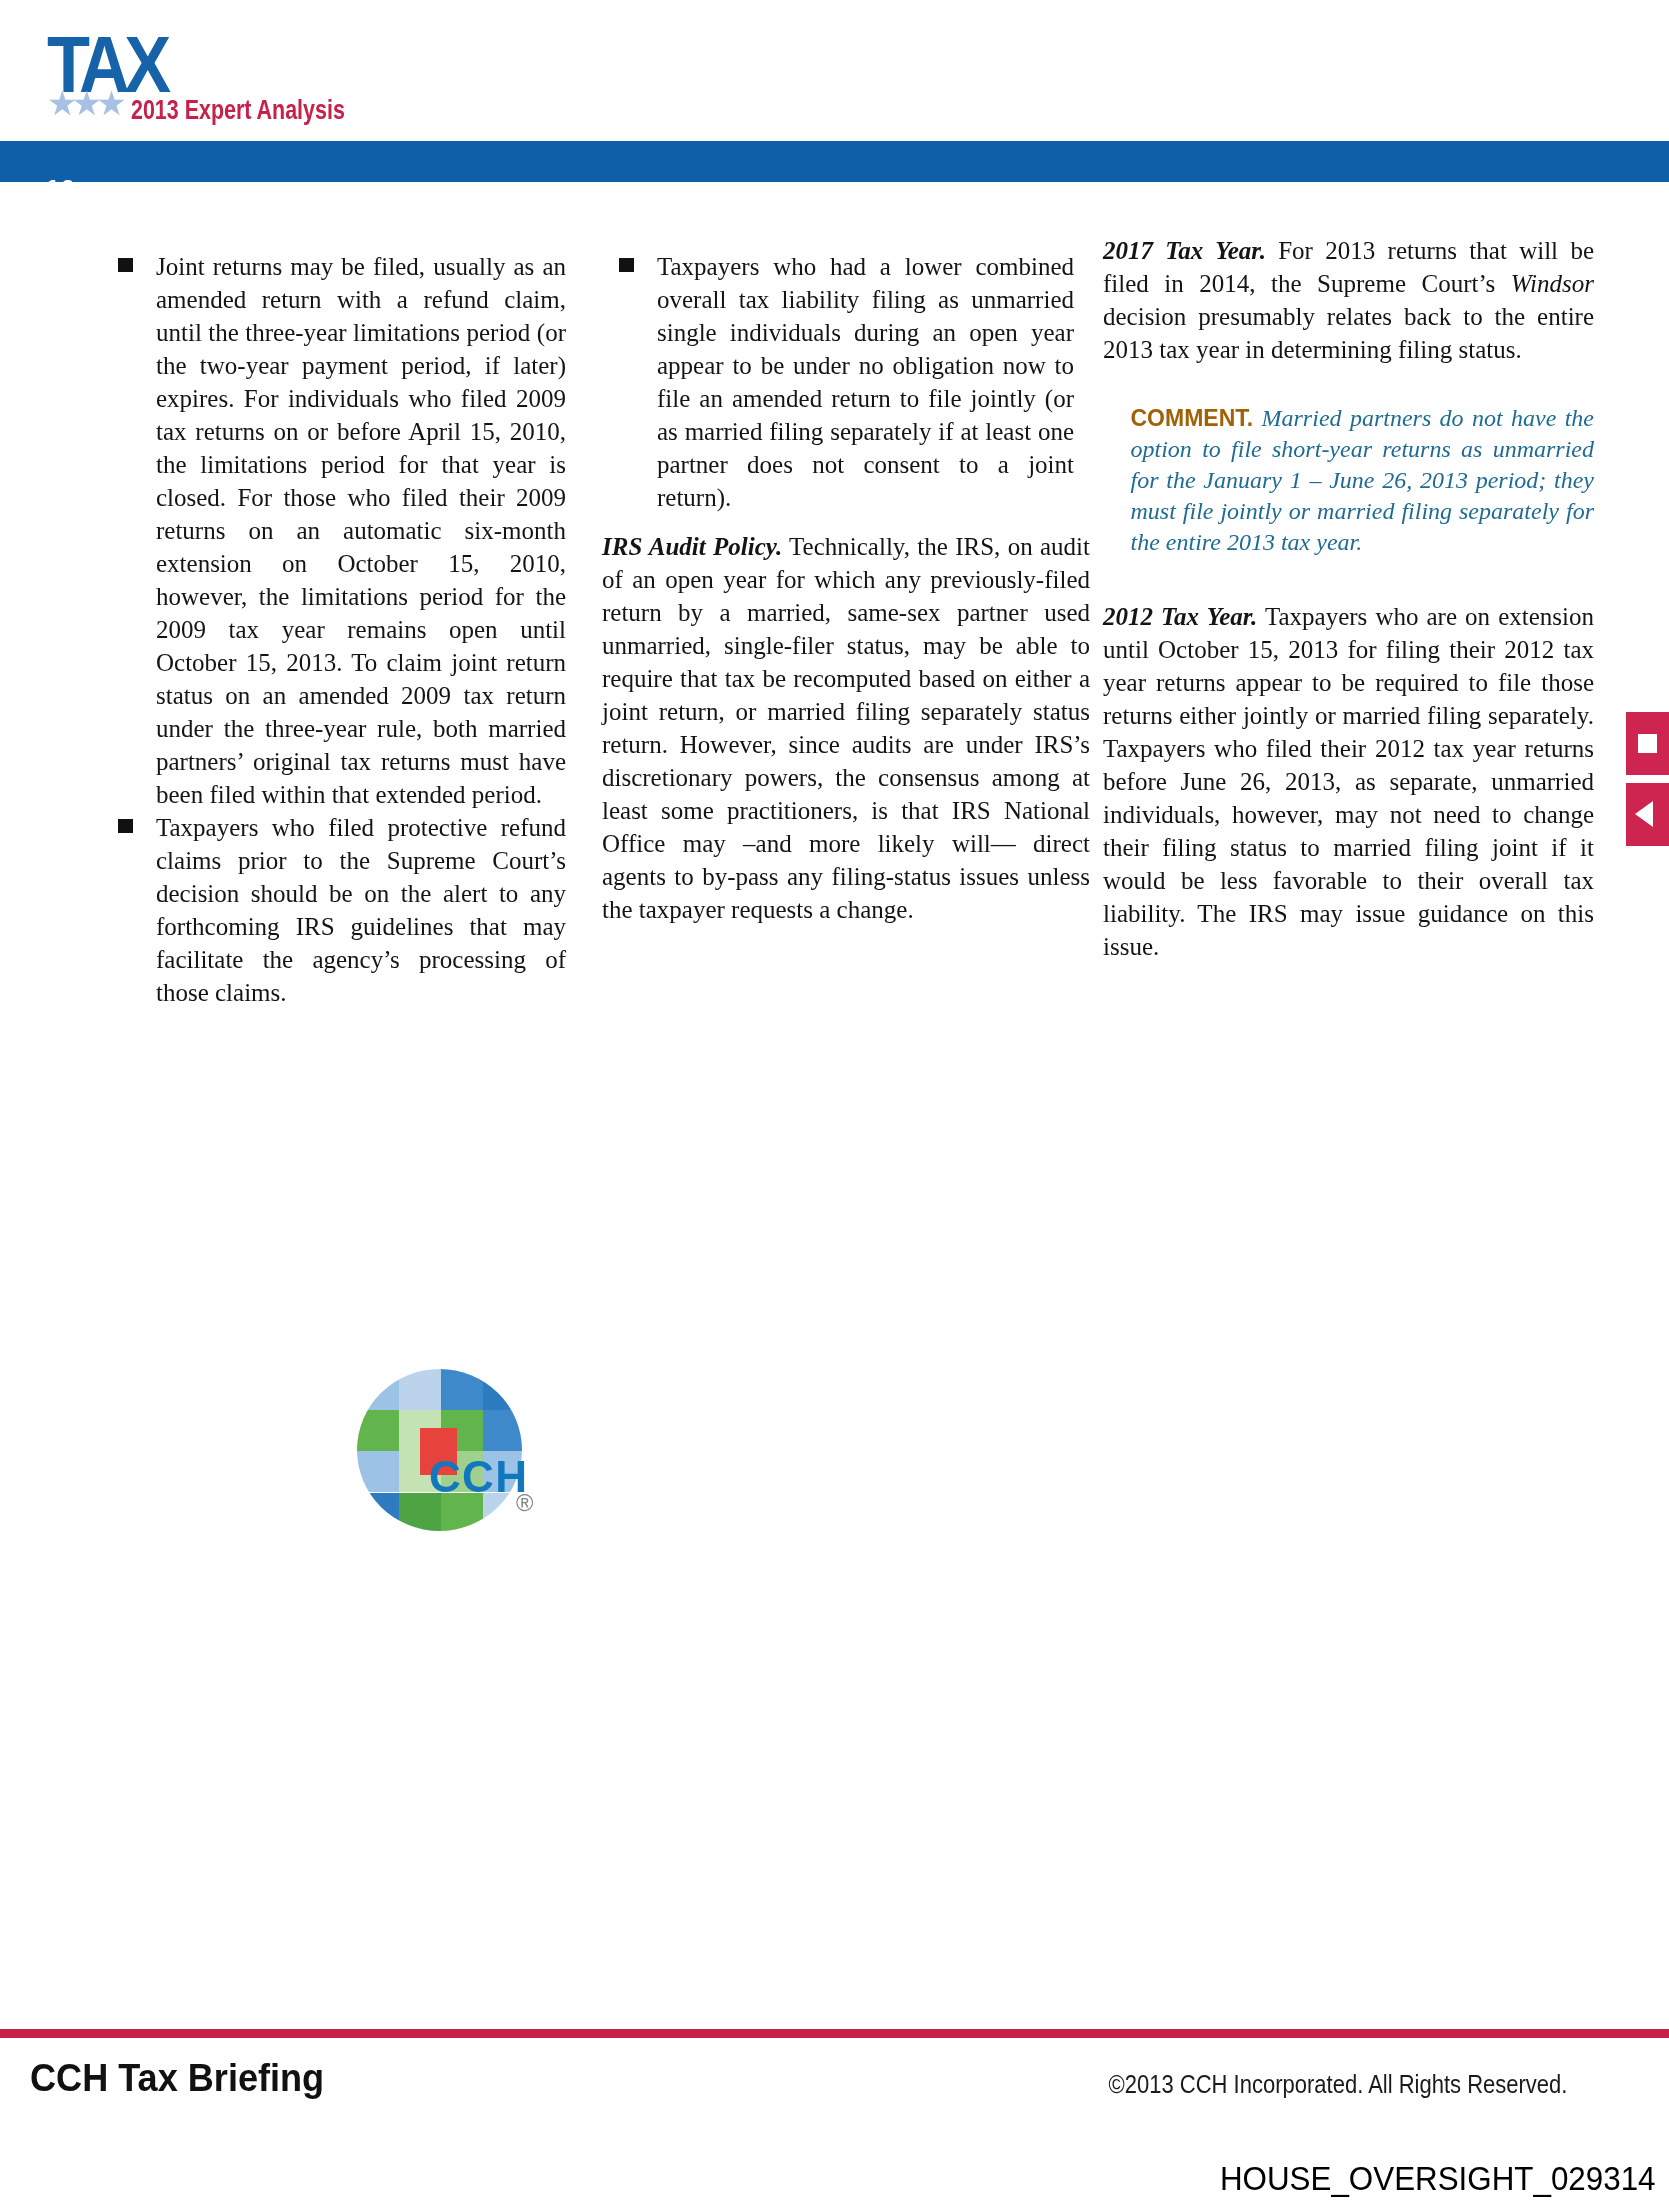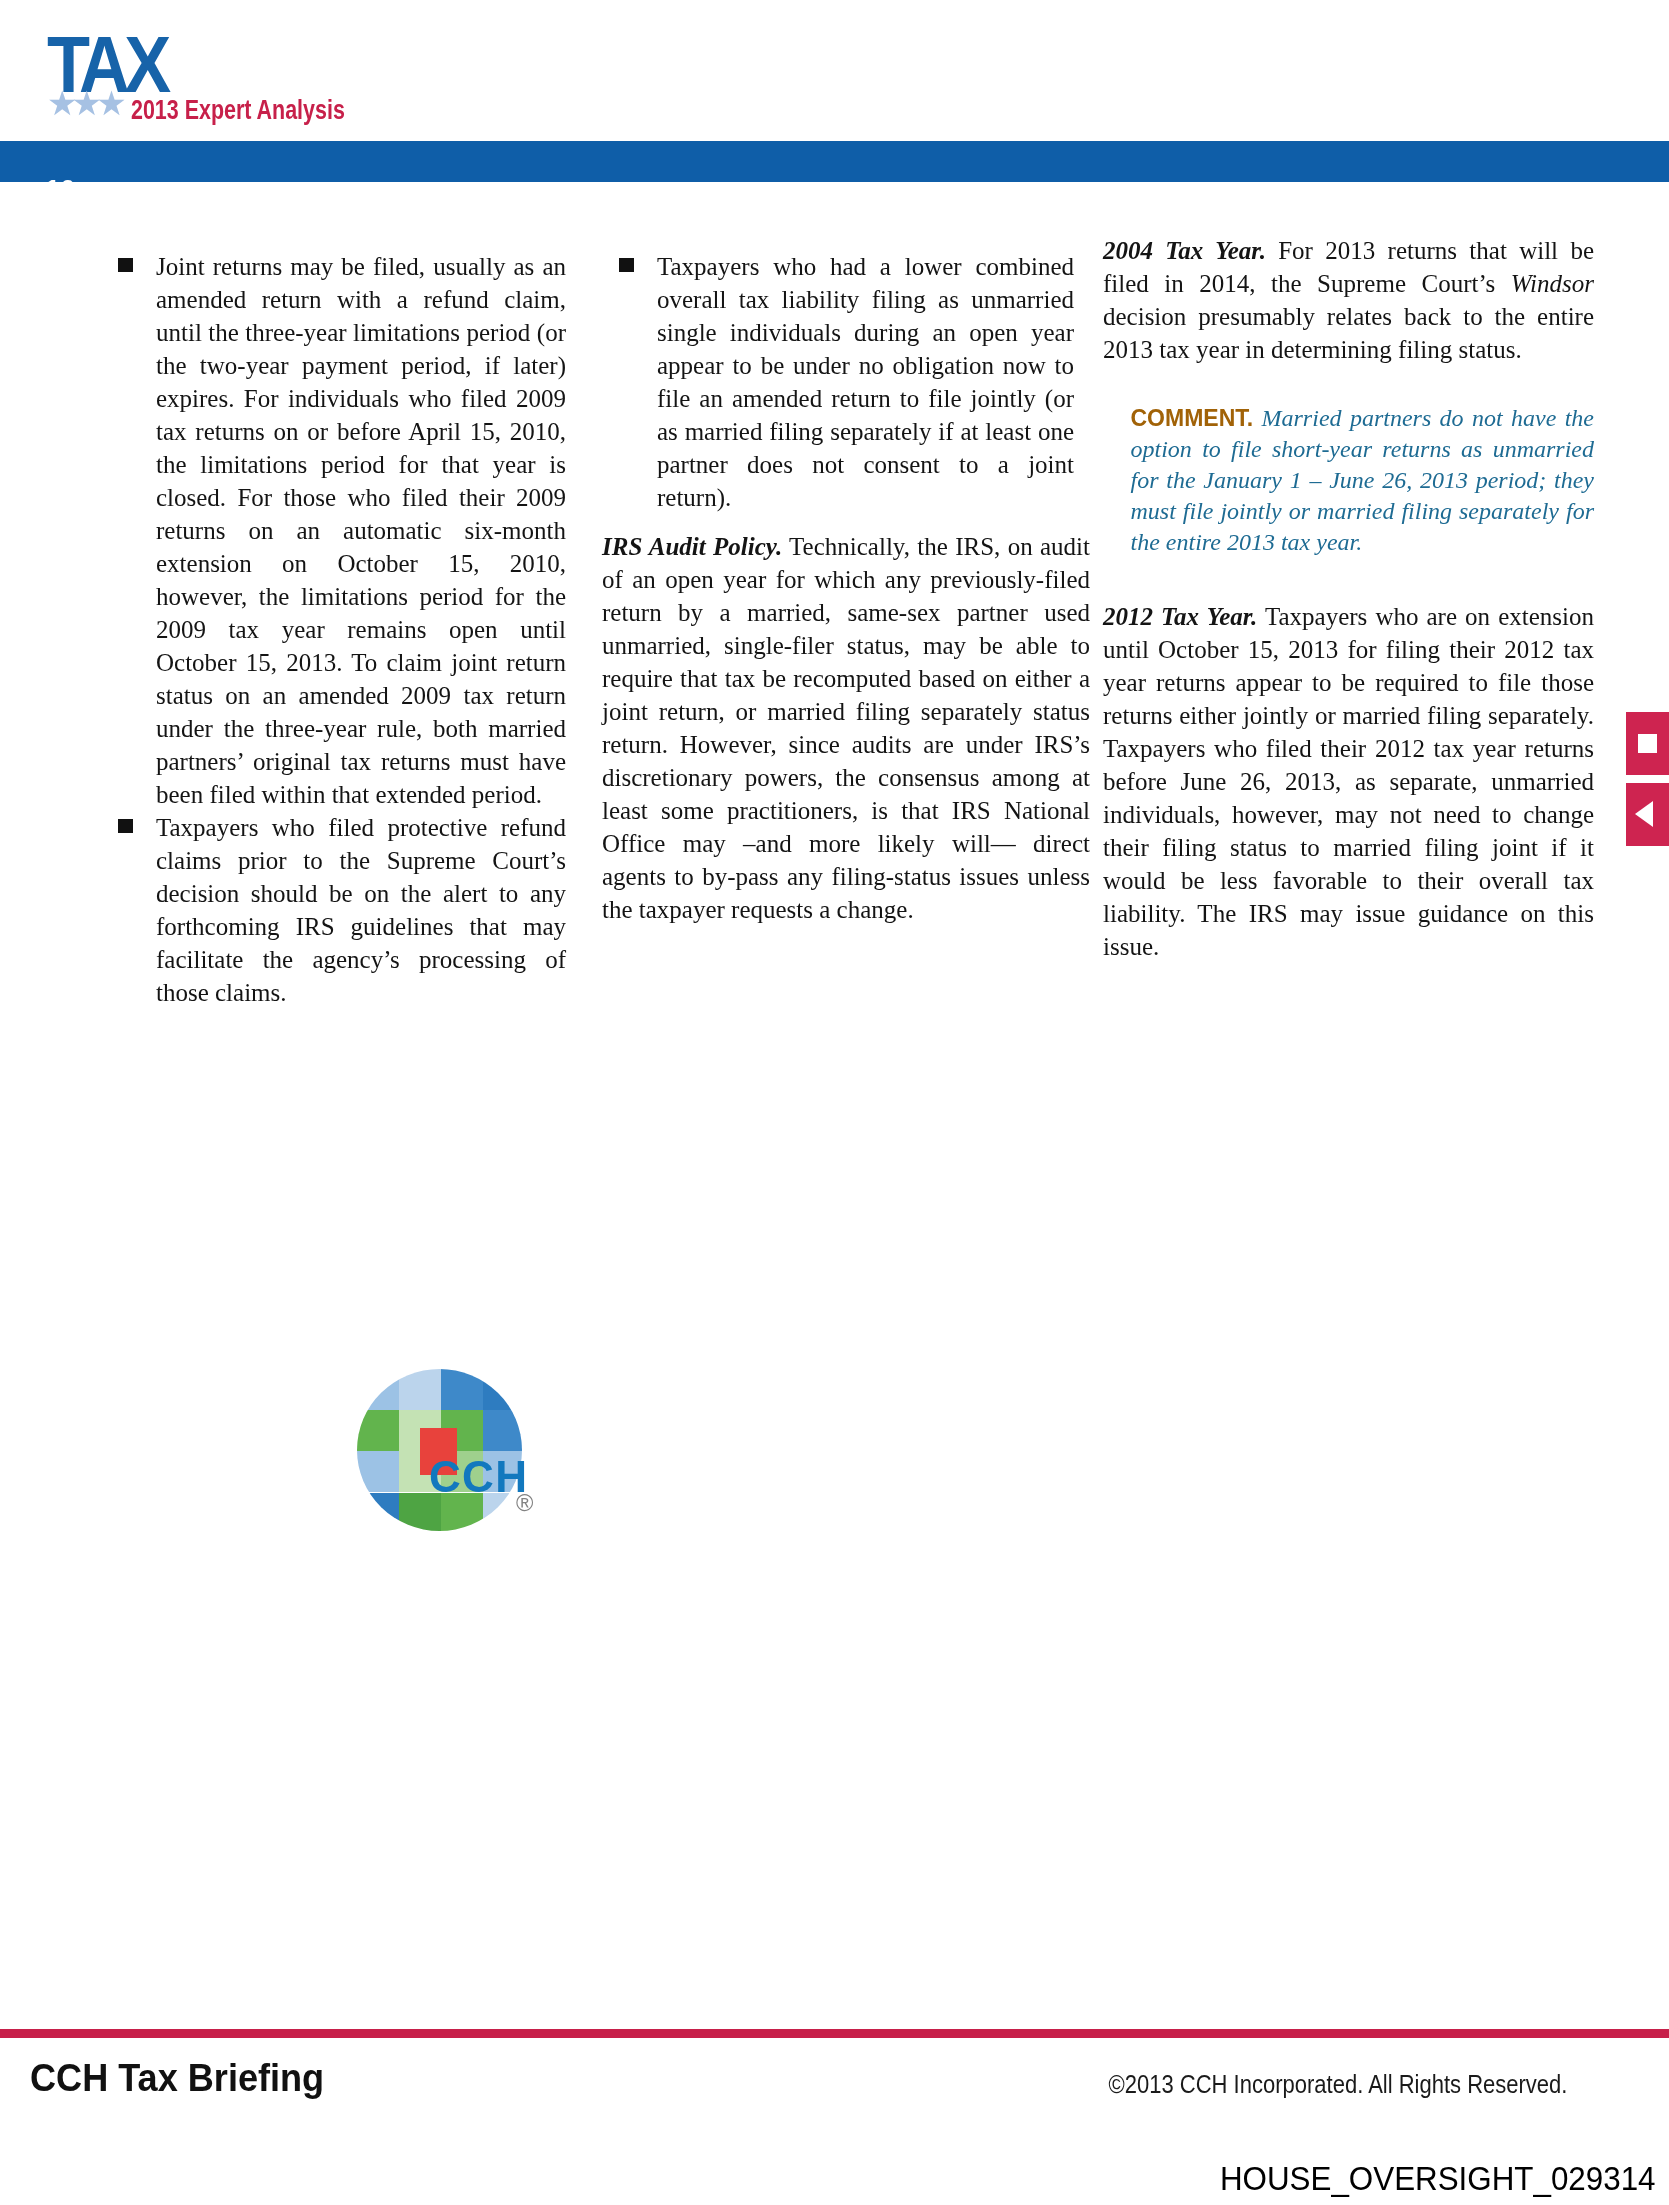--- a/index.html
+++ b/index.html
@@ -102,21 +102,21 @@
         <span>Taxpayers who had a lower combined overall tax liability filing as unmarried single individuals during an open year appear to be under no obligation now to file an amended return to file jointly (or as married filing separately if at least one partner does not consent to a joint return).</span>
       </li>
     </ul>
     <p class="para audit">
       <span class="runin">IRS Audit Policy.</span><span> Technically, the IRS, on audit of an open year for which any previously-filed return by a married, same-sex partner used unmarried, single-filer status, may be able to require that tax be recomputed based on either a joint return, or married filing separately status return.  However, since audits are under IRS’s discretionary powers, the consensus among at least some practitioners, is that IRS National Office may –and more likely will— direct agents to by-pass any filing-status issues unless the taxpayer requests a change.</span>
     </p>
   </div>
 
   <div class="col col3">
     <p class="para">
-      <span class="runin">2004 Tax Year.</span><span> For 2013 returns that will be filed in 2014, the Supreme Court’s </span><i>Windsor</i><span> decision presumably relates back to the entire 2013 tax year in determining filing status.</span>
+      <span class="runin">2017 Tax Year.</span><span> For 2013 returns that will be filed in 2014, the Supreme Court’s </span><i>Windsor</i><span> decision presumably relates back to the entire 2013 tax year in determining filing status.</span>
     </p>
     <p class="para comment">
       <span class="clabel">COMMENT.</span><span> Married partners do not have the option to file short-year returns as unmarried for the January 1 – June 26, 2013 period; they must file jointly or married filing separately for the entire 2013 tax year.</span>
     </p>
     <p class="para y2012">
       <span class="runin">2012 Tax Year.</span><span> Taxpayers who are on extension until October 15, 2013 for filing their 2012 tax year returns appear to be required to file those returns either jointly or married filing separately.  Taxpayers who filed their 2012 tax year returns before June 26, 2013, as separate, unmarried individuals, however, may not need to change their filing status to married filing joint if it would be less favorable to their overall tax liability.  The IRS may issue guidance on this issue.</span>
     </p>
   </div>
 
   <div class="sidebtns">

